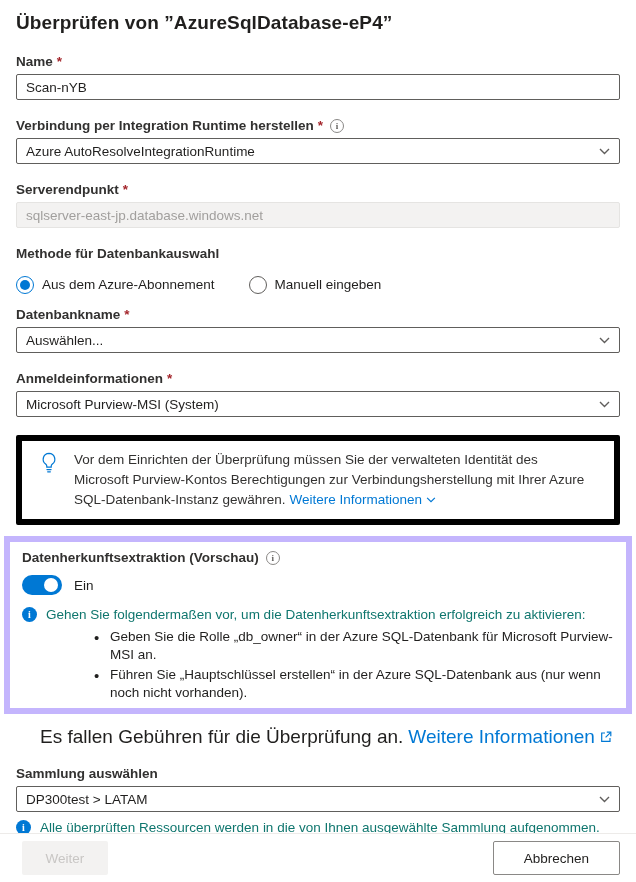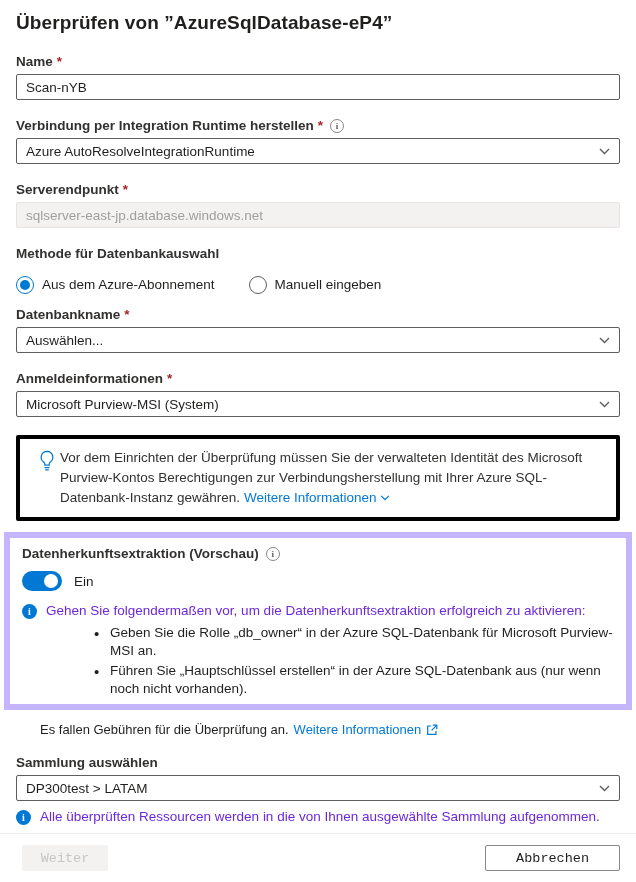--- a/index.html
+++ b/index.html
@@ -30,60 +30,60 @@
   .chev { width: 11px; height: 7px; flex: 0 0 auto; }
   .chev polyline { fill: none; stroke: #605e5c; stroke-width: 1.4; }
 
   .radio-row { display: flex; align-items: center; gap: 34px; margin-top: 7px; height: 20px; }
   .radio-item { display: flex; align-items: center; gap: 8px; font-size: 13.5px; color: #201f1e; cursor: pointer; margin-top: 11px; }
   .radio { width: 18px; height: 18px; border-radius: 50%; border: 1px solid #605e5c; background: #fff;
            display: inline-flex; align-items: center; justify-content: center; flex: 0 0 auto; }
   .radio.checked { border-color: #0078d4; }
   .radio.checked::after { content: ""; width: 10px; height: 10px; border-radius: 50%; background: #0078d4; }
 
-  .tipbox { margin-top: 18px; border: 4px solid #000000; border-radius: 2px; background: #fff;
-            padding: 9px 18px 9px 18px; display: flex; gap: 4px; }
+  .tipbox { margin-top: 18px; border: 6px solid #000000; border-radius: 2px; background: #fff;
+            padding: 9px 18px 9px 18px; display: flex; gap: 16px; }
   .tipbox .txt { font-size: 13.5px; line-height: 20px; color: #323130; }
   .link { color: #0078d4; text-decoration: none; cursor: pointer; white-space: nowrap; }
   .linkchev { display: inline-block; vertical-align: 1px; margin-left: 4px; }
 
   .bulb { flex: 0 0 auto; margin-top: 2px; }
 
   .redbox { margin: 11px -12px 0 -12px; border: 6px solid #c4b5fd; padding: 8px 12px 6px 12px; }
   .lineage-lbl { font-size: 13.5px; font-weight: bold; display: flex; align-items: center; line-height: 16px; }
 
   .toggle-row { display: flex; align-items: center; gap: 12px; margin-top: 9px; height: 20px; }
   .toggle { width: 40px; height: 20px; border-radius: 10px; background: #0078d4; position: relative; cursor: pointer; flex: 0 0 auto; }
   .toggle::after { content: ""; position: absolute; top: 3px; right: 4px; width: 14px; height: 14px; border-radius: 50%; background: #fff; }
   .toggle-state { font-size: 13.5px; color: #201f1e; }
 
-  .inforow { display: flex; align-items: center; gap: 9px; font-size: 13.5px; line-height: 17px; color: #6d28d9; }
+  .inforow { display: flex; align-items: flex-start; gap: 9px; font-size: 13.5px; line-height: 17px; color: #0f766e; }
   .redbox .inforow { margin-top: 11px; }
 
   .info-filled { width: 15px; height: 15px; border-radius: 50%; background: #0078d4; color: #fff;
                  display: inline-flex; align-items: center; justify-content: center; flex: 0 0 auto; margin-top: 1px; }
   .info-filled::after { content: "i"; font-size: 10px; font-weight: bold; font-family: "Liberation Serif", serif; }
 
   .info-outline { width: 14px; height: 14px; border-radius: 50%; border: 1px solid #8a8886; color: #605e5c;
                   display: inline-flex; align-items: center; justify-content: center; margin-left: 7px; flex: 0 0 auto; cursor: default; }
   .info-outline::after { content: "i"; font-size: 9px; font-family: "Liberation Serif", serif; }
 
   ul.bullets { margin: 5px 0 0 72px; list-style: none; }
   ul.bullets li { font-size: 13.5px; line-height: 18px; color: #201f1e; position: relative; padding-left: 16px; }
   ul.bullets li + li { margin-top: 2px; }
   ul.bullets li::before { content: "\2022"; position: absolute; left: 0; top: 1px; font-size: 15px; color: #201f1e; }
 
-  .billing { margin: 12px 0 0 24px; font-size: 13px; color: #201f1e; display: flex; align-items: flex-start; gap: 5px; }
+  .billing { margin: 12px 0 0 24px; font-size: 19px; color: #201f1e; display: flex; align-items: flex-start; gap: 5px; }
   .extlink { display: inline-flex; align-items: center; gap: 5px; }
 
   .note-row { margin-top: 7px; }
 
   .footer { position: absolute; left: 0; right: 0; bottom: 0; height: 49px; border-top: 1px solid #edebe9;
             display: flex; align-items: center; justify-content: space-between; padding: 0 16px; background: #fff; }
-  .btn { font-family: Liberation Mono, monospace; font-size: 13.5px; height: 26px; border-radius: 2px; cursor: pointer; }
+  .btn { font-family: Liberation Sans, sans-serif; font-size: 13.5px; height: 34px; border-radius: 2px; cursor: pointer; }
   .btn-next { width: 86px; margin-left: 6px; background: #f3f2f1; border: none; color: #c8c6c4; }
   .btn-cancel { padding: 0 30px; background: #fff; border: 1px solid #8a8886; color: #201f1e; }
   .footer-right { display: flex; align-items: center; gap: 22px; }
   .testconn { display: flex; align-items: center; gap: 9px; color: #a19f9d; font-size: 13.5px; cursor: pointer; }
 </style>
 </head>
 <body>
 
 <div class="panel">
   <div class="content">

